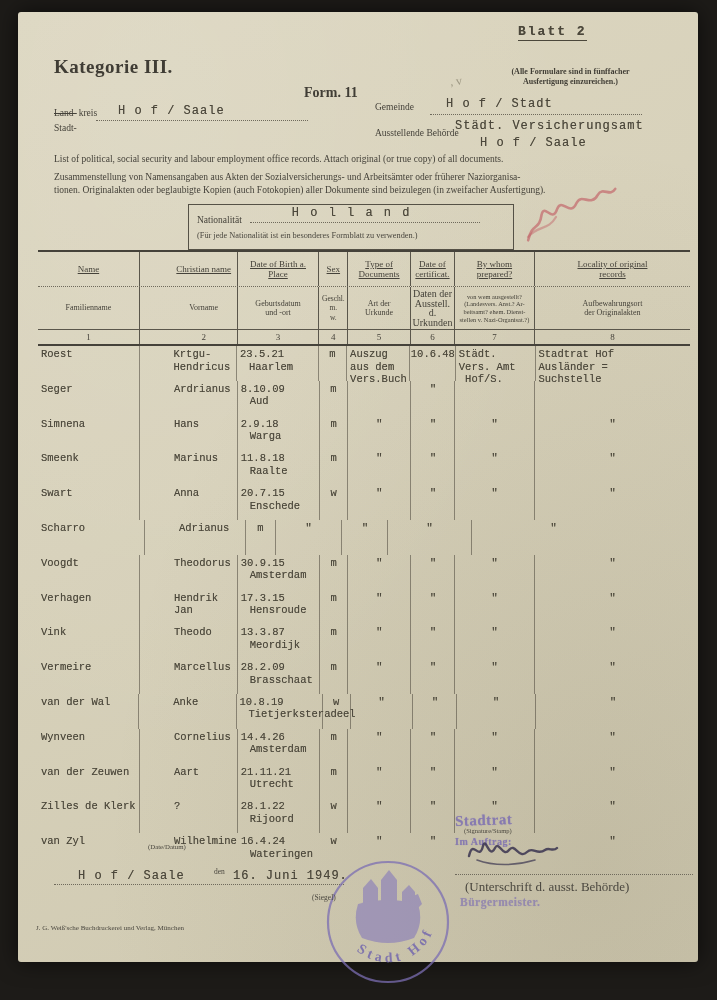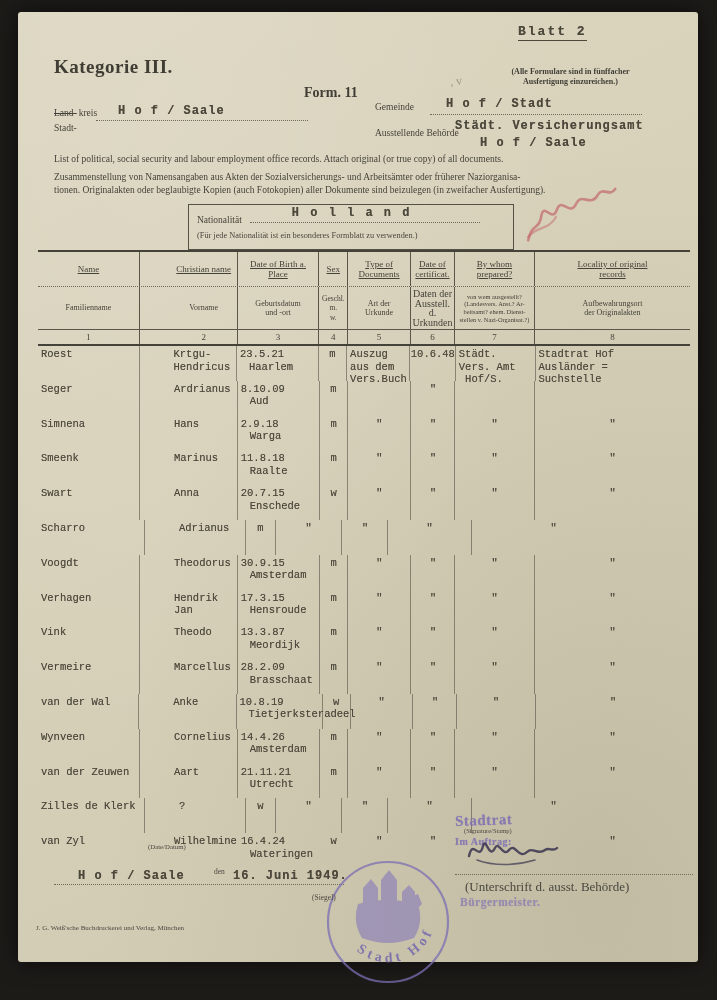--- a/index.html
+++ b/index.html
@@ -20,21 +20,21 @@
   .abs{position:absolute;}
   .print{color:#403d35;}
   .print-sm{font-size:9.5px;color:#45423a;}
   .tiny{font-size:6.8px;color:#4a473f;}
   .type{
     font-family:"Liberation Mono", monospace;
     color:#4b473b;
     text-shadow:0 0 .5px rgba(60,55,40,.55);
     white-space:pre-line;
   }
-  .type-b{font-weight:bold;font-size:12px;letter-spacing:1px;}
+  .type-b{font-weight:normal;font-size:12px;letter-spacing:1px;}
   .dotted{border-bottom:1px dotted #6f6a5c;}
   .strike{text-decoration:line-through;}
   .stamp{
     font-weight:bold;color:#7d6fb2;opacity:.85;
     text-shadow:0 0 1px rgba(125,111,178,.7);
     letter-spacing:.5px;
   }
 
   
   .table{position:absolute;left:20px;top:238px;width:652px;}
@@ -311,20 +311,21 @@
           <div class="cell c3"><div class="dline">21.11.21</div><div class="pline">Utrecht</div></div>
           <div class="cell c4">m</div>
           <div class="cell c5 ditto">"</div>
           <div class="cell c6 ditto">"</div>
           <div class="cell c7 ditto">"</div>
           <div class="cell c8 ditto">"</div>
         </div>
         <div class="trow">
           <div class="cell c1">Zilles de Klerk</div>
           <div class="cell c2">?</div>
+          <div class="cell c3"><div class="dline">28.1.22</div><div class="pline">Rijoord</div></div>
           <div class="cell c4">w</div>
           <div class="cell c5 ditto">"</div>
           <div class="cell c6 ditto">"</div>
           <div class="cell c7 ditto">"</div>
           <div class="cell c8 ditto">"</div>
         </div>
         <div class="trow">
           <div class="cell c1">van Zyl</div>
           <div class="cell c2">Wilhelmine</div>
           <div class="cell c3"><div class="dline">16.4.24</div><div class="pline">Wateringen</div></div>

